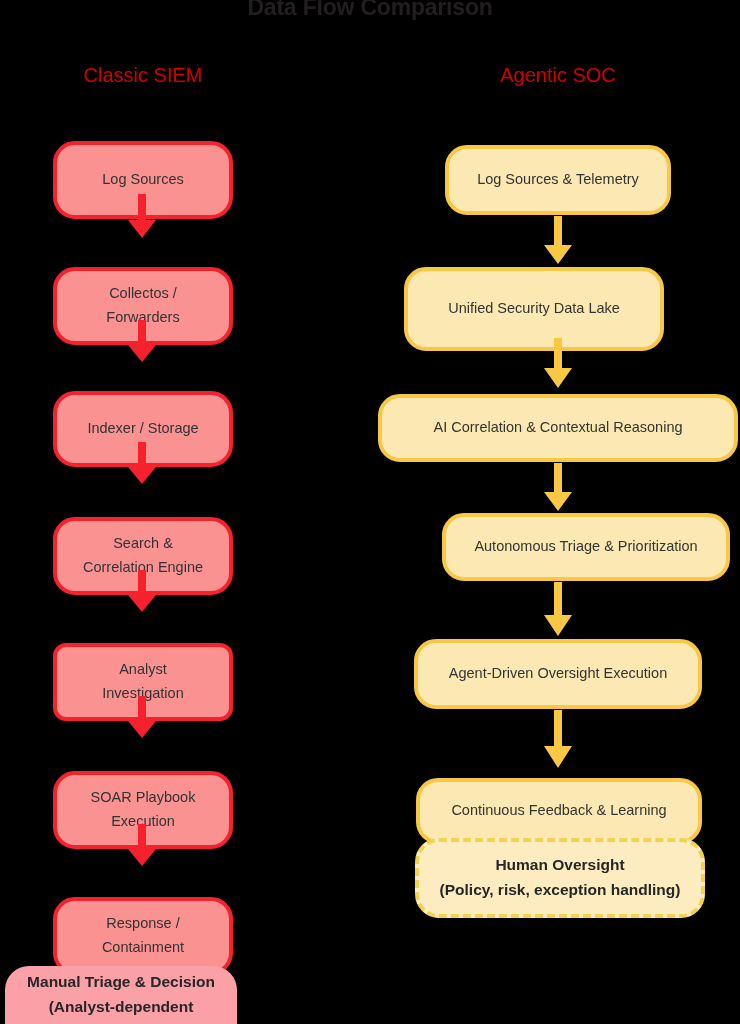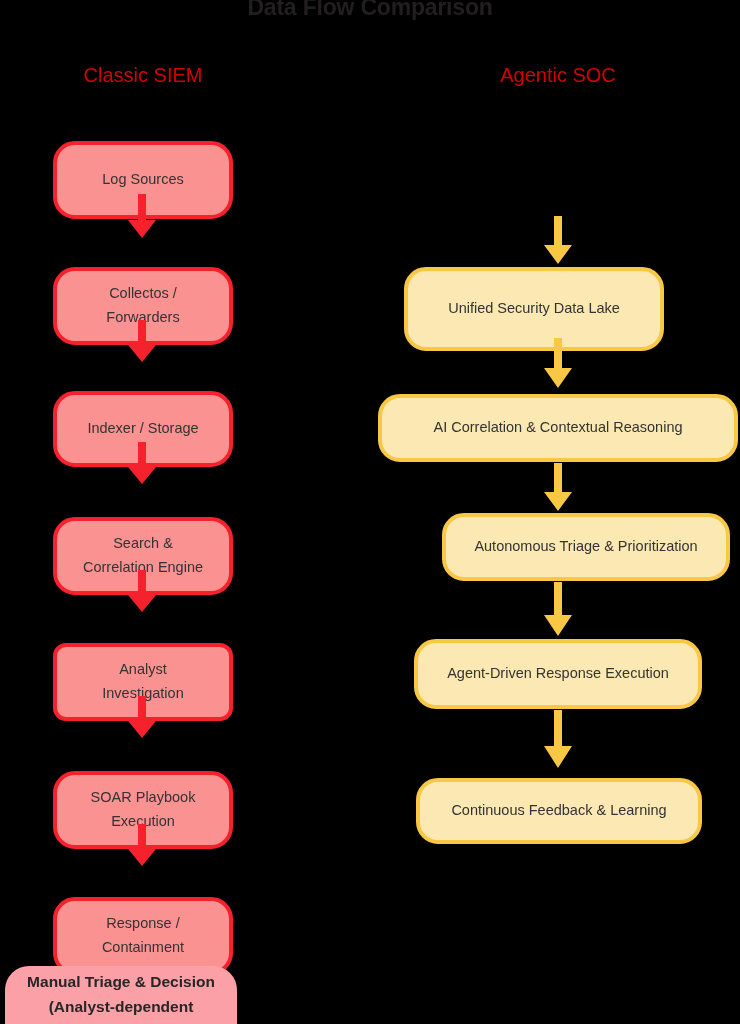--- a/index.html
+++ b/index.html
@@ -178,20 +178,21 @@
         <path d="M13 0 H21 V25 H31 L17 42 L3 25 H13 Z" fill="#f5222d"></path>
       </svg>
   </div>
 
   <div class="node siem" style="top:870px;  height:78px;">Response /
 Containment</div>
 
   <div id="callout-manual-triage" class="callout">Manual Triage &amp; Decision
 (Analyst-dependent bottleneck)</div>
 
+  <div class="node soc" style="left:445px; top:145px; width:226px; height:70px;">Log Sources &amp; Telemetry</div>
 
   <div class="arrow" style="left:541px; top:216px; height:50px;">
     <svg viewBox="0 0 34 50" height="50">
         <path d="M13 0 H21 V29 H31 L17 48 L3 29 H13 Z" fill="#f8c744"></path>
       </svg>
   </div>
 
   <div class="node soc" style="left:404px; top:267px; width:260px; height:84px;">Unified Security Data Lake</div>
 
   <div class="arrow" style="left:541px; top:338px; height:52px;">
@@ -209,24 +210,26 @@
   </div>
 
   <div class="node soc" style="left:414px; top:513px; width:288px; height:68px;margin-left:28px;">Autonomous Triage &amp; Prioritization</div>
 
   <div class="arrow" style="left:541px; top:582px; height:56px;">
     <svg viewBox="0 0 34 56" height="56">
         <path d="M13 0 H21 V33 H31 L17 54 L3 33 H13 Z" fill="#f8c744"></path>
       </svg>
   </div>
 
-  <div class="node soc" style="left:414px; top:639px; width:288px; height:70px;">Agent-Driven Response Execution</div>
+  <div class="node soc" style="left:414px; top:639px; width:288px; height:70px;">Agent-Driven Oversight Execution</div>
 
   <div class="arrow" style="left:541px; top:710px; height:60px;">
     <svg viewBox="0 0 34 60" height="60">
         <path d="M13 0 H21 V36 H31 L17 58 L3 36 H13 Z" fill="#f8c744"></path>
       </svg>
   </div>
 
   <div class="node soc" style="left:416px; top:778px; width:286px; height:66px;text-align:center;">Continuous Feedback &amp; Learning</div>
 
+  <div id="callout-human-oversight" class="callout">Human Oversight
+(Policy, risk, exception handling)</div>
 
 </div>
 
 </body></html>

